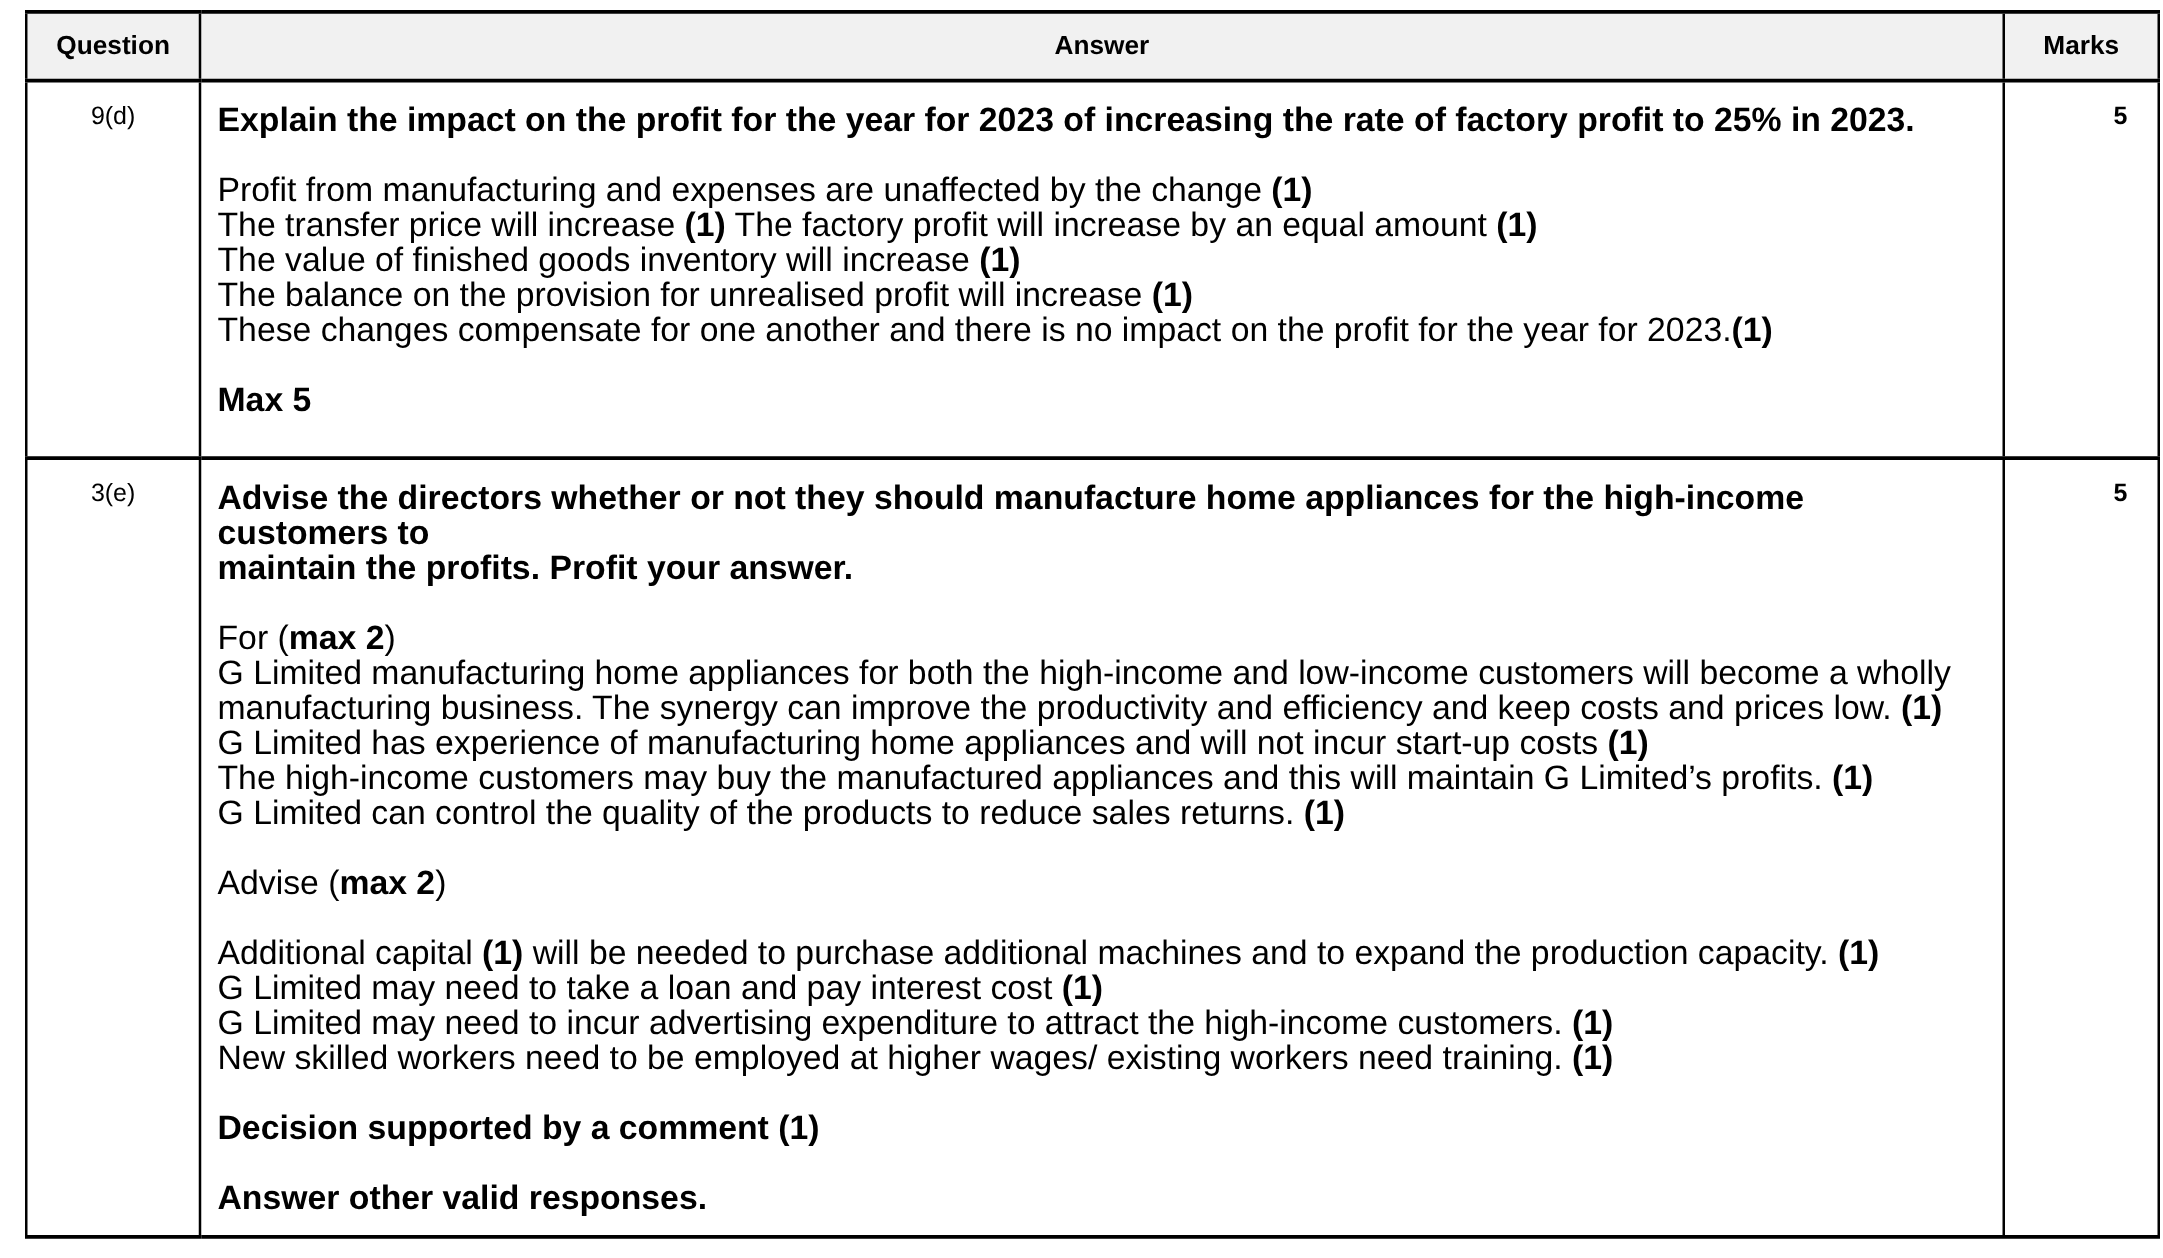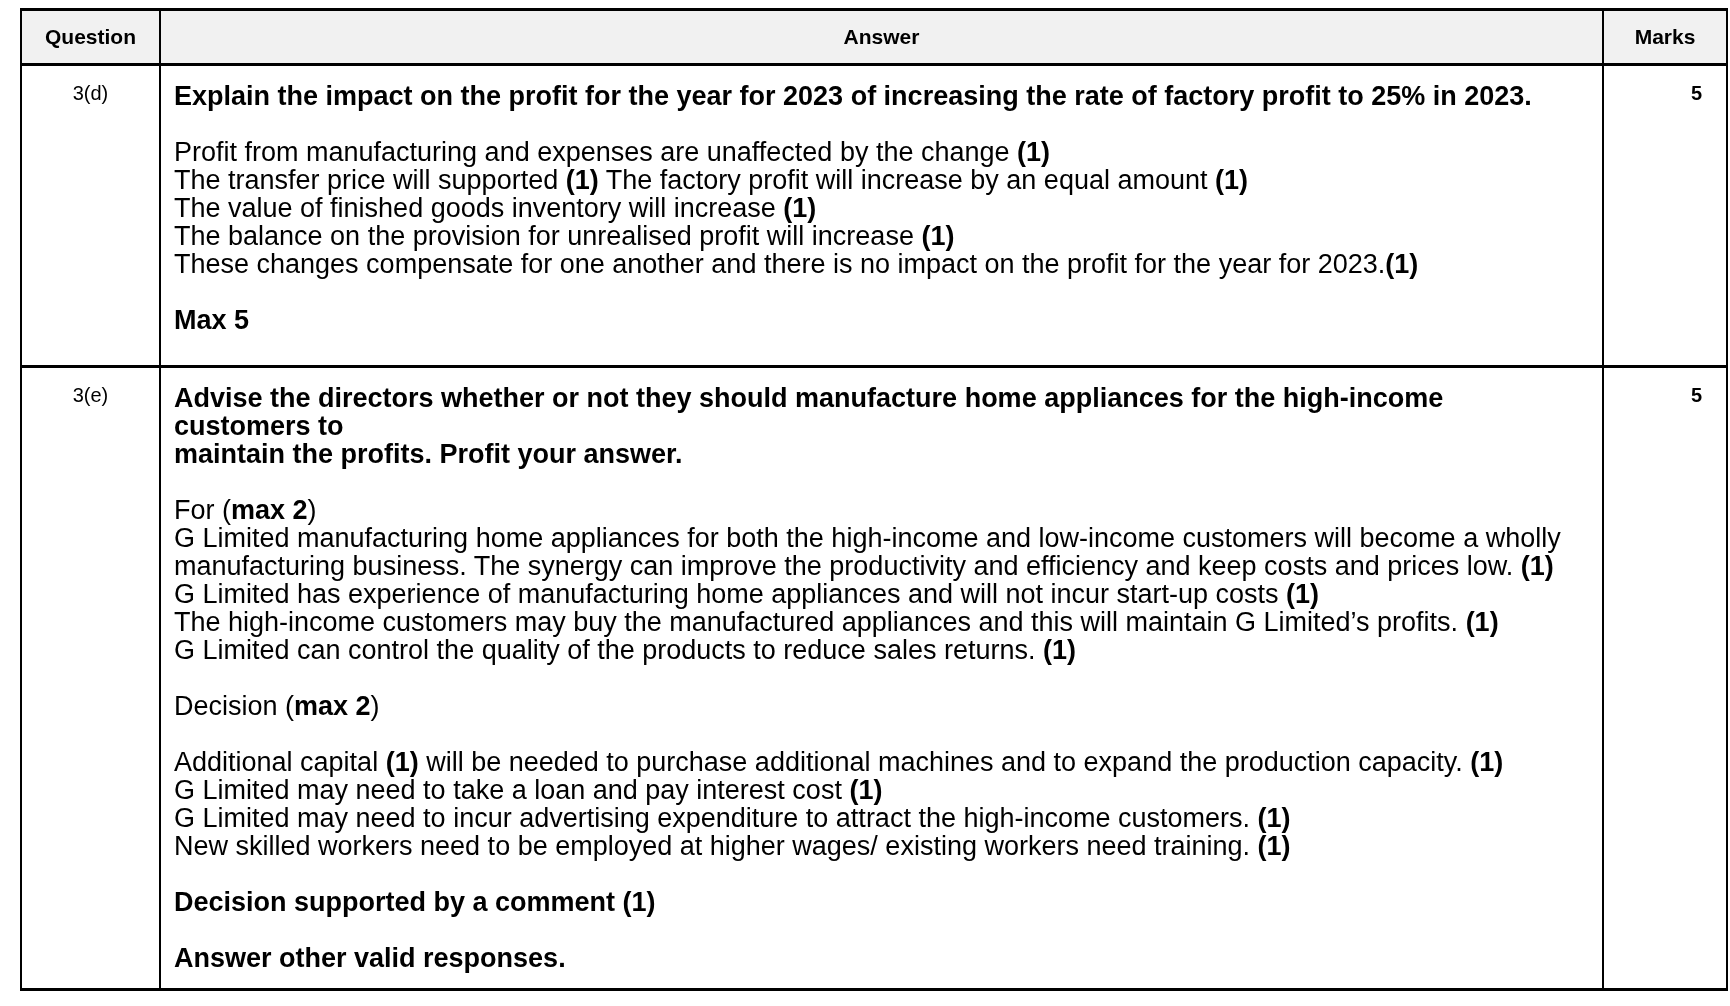--- a/index.html
+++ b/index.html
@@ -83,26 +83,26 @@
     </colgroup>
     <thead>
       <tr>
         <th>Question</th>
         <th>Answer</th>
         <th>Marks</th>
       </tr>
     </thead>
     <tbody>
         <tr>
-          <td class="cell-question">3(d)</td>
+          <td class="cell-question">9(d)</td>
           <td class="cell-answer">
             <p class="answer-line"><b>Explain the impact on the profit for the year for 2023 of increasing the rate of factory profit to 25% in 2023.</b></p>
             <p class="answer-line"></p>
             <p class="answer-line"><span>Profit from manufacturing and expenses are unaffected by the change </span><b>(1)</b></p>
-            <p class="answer-line"><span>The transfer price will supported </span><b>(1)</b><span> The factory profit will increase by an equal amount </span><b>(1)</b></p>
+            <p class="answer-line"><span>The transfer price will increase </span><b>(1)</b><span> The factory profit will increase by an equal amount </span><b>(1)</b></p>
             <p class="answer-line"><span>The value of finished goods inventory will increase </span><b>(1)</b></p>
             <p class="answer-line"><span>The balance on the provision for unrealised profit will increase </span><b>(1)</b></p>
             <p class="answer-line"><span>These changes compensate for one another and there is no impact on the profit for the year for 2023.</span><b>(1)</b></p>
             <p class="answer-line"></p>
             <p class="answer-line"><b>Max 5</b></p>
           </td>
           <td class="cell-marks">5</td>
         </tr>
         <tr>
           <td class="cell-question">3(e)</td>
@@ -110,21 +110,21 @@
             <p class="answer-line"><b>Advise the directors whether or not they should manufacture home appliances for the high-income customers to</b></p>
             <p class="answer-line"><b>maintain the profits. Profit your answer.</b></p>
             <p class="answer-line"></p>
             <p class="answer-line"><span>For (</span><b>max 2</b><span>)</span></p>
             <p class="answer-line"><span>G Limited manufacturing home appliances for both the high-income and low-income customers will become a wholly</span></p>
             <p class="answer-line"><span>manufacturing business. The synergy can improve the productivity and efficiency and keep costs and prices low. </span><b>(1)</b></p>
             <p class="answer-line"><span>G Limited has experience of manufacturing home appliances and will not incur start-up costs </span><b>(1)</b></p>
             <p class="answer-line"><span>The high-income customers may buy the manufactured appliances and this will maintain G Limited’s profits. </span><b>(1)</b></p>
             <p class="answer-line"><span>G Limited can control the quality of the products to reduce sales returns. </span><b>(1)</b></p>
             <p class="answer-line"></p>
-            <p class="answer-line"><span>Decision (</span><b>max 2</b><span>)</span></p>
+            <p class="answer-line"><span>Advise (</span><b>max 2</b><span>)</span></p>
             <p class="answer-line"></p>
             <p class="answer-line"><span>Additional capital </span><b>(1)</b><span> will be needed to purchase additional machines and to expand the production capacity. </span><b>(1)</b></p>
             <p class="answer-line"><span>G Limited may need to take a loan and pay interest cost </span><b>(1)</b></p>
             <p class="answer-line"><span>G Limited may need to incur advertising expenditure to attract the high-income customers. </span><b>(1)</b></p>
             <p class="answer-line"><span>New skilled workers need to be employed at higher wages/ existing workers need training. </span><b>(1)</b></p>
             <p class="answer-line"></p>
             <p class="answer-line"><b>Decision supported by a comment (1)</b></p>
             <p class="answer-line"></p>
             <p class="answer-line"><b>Answer other valid responses.</b></p>
           </td>

